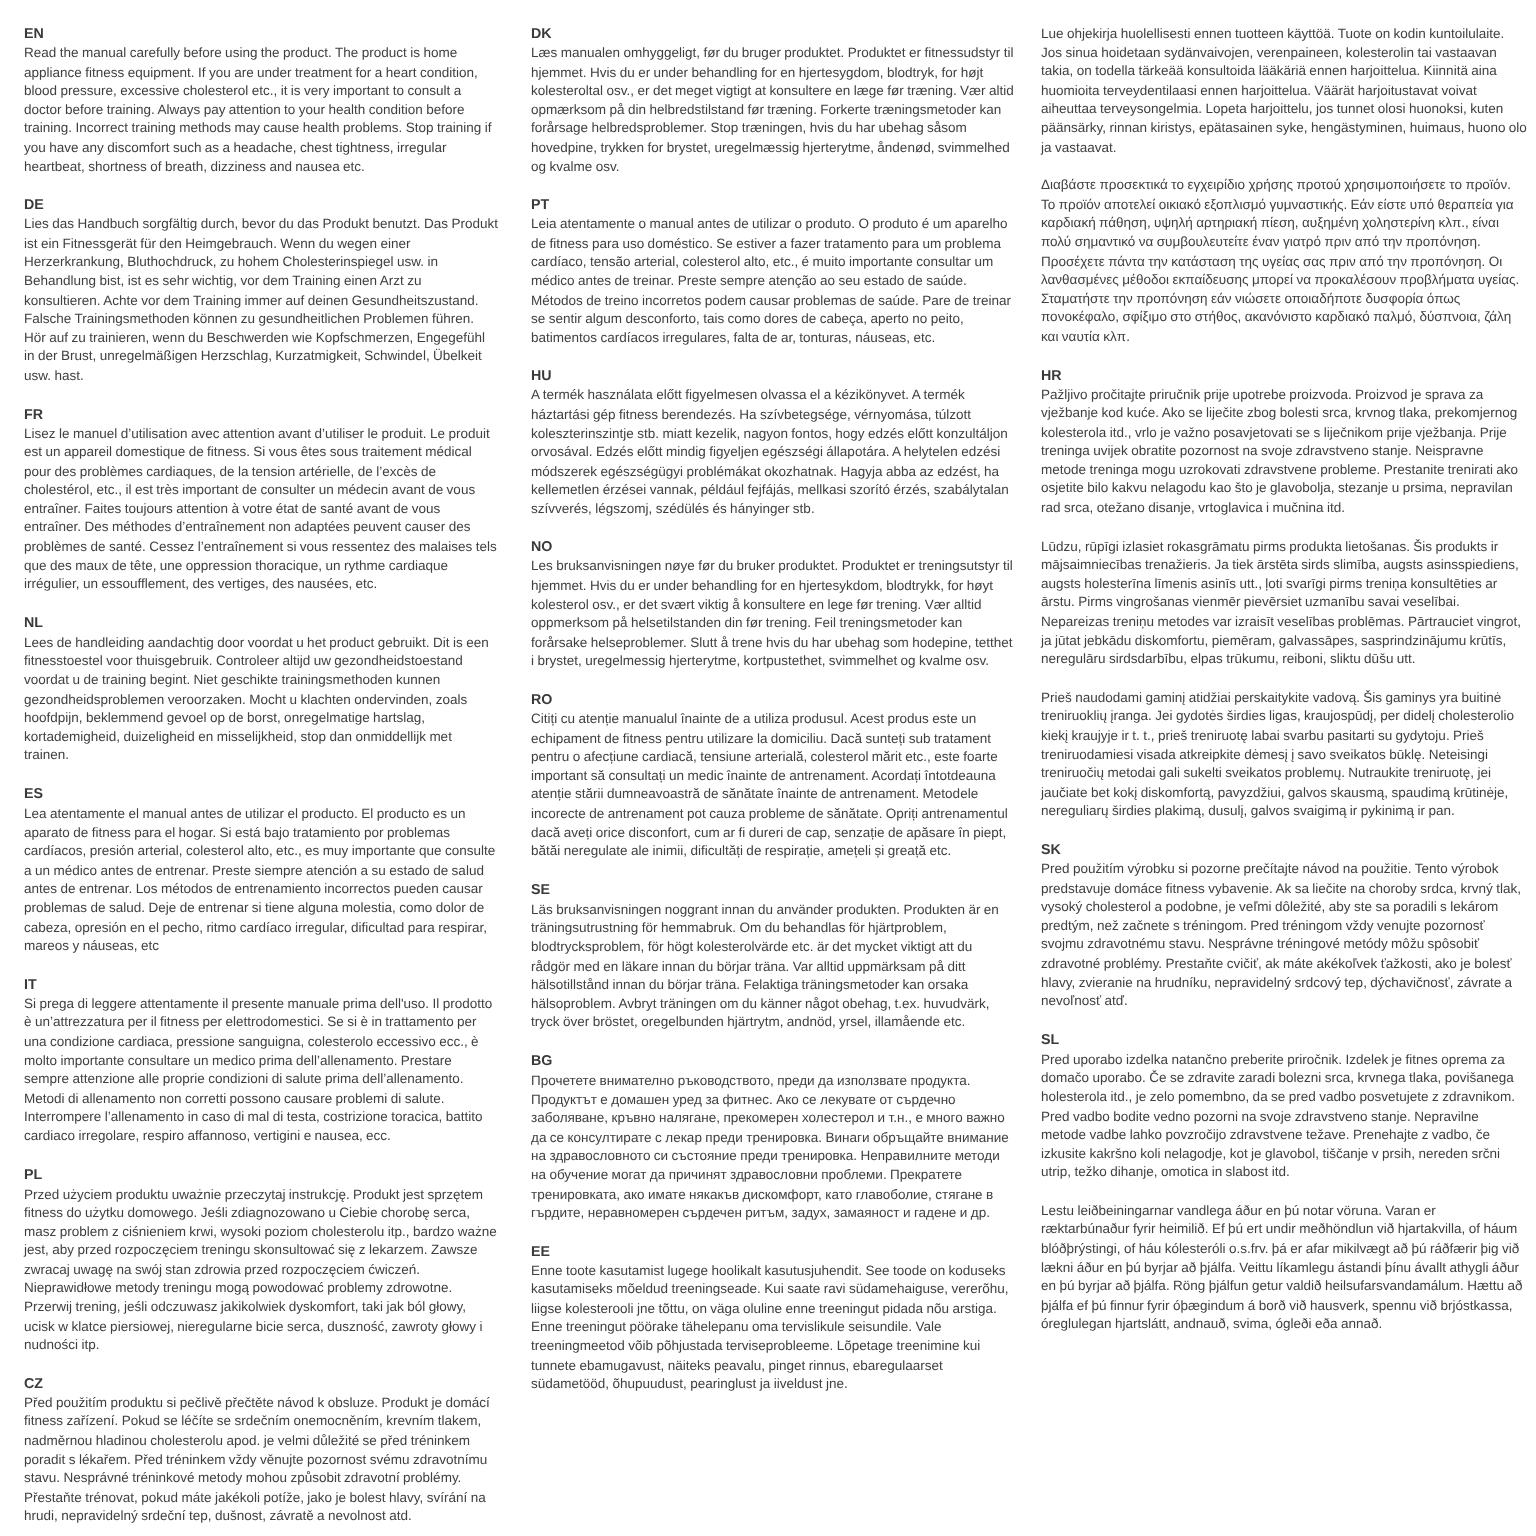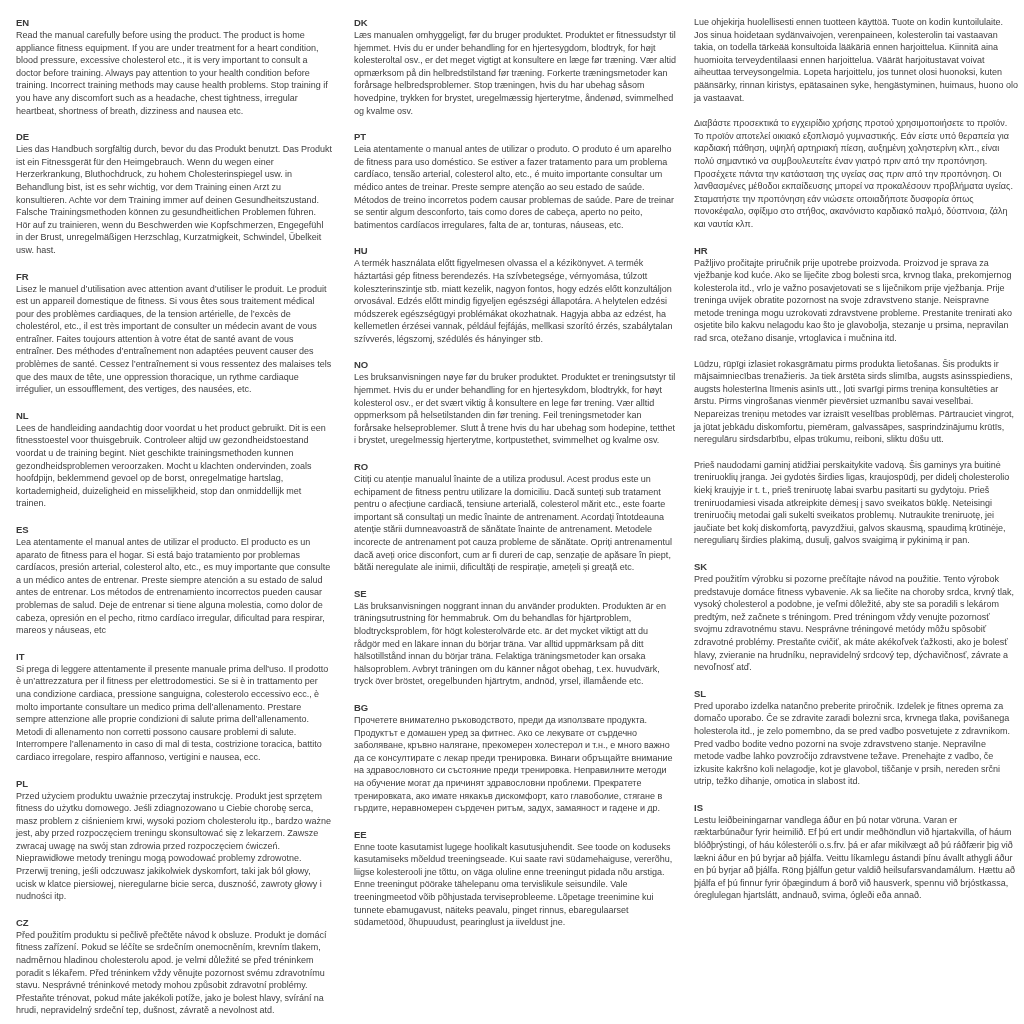--- a/index.html
+++ b/index.html
@@ -130,18 +130,17 @@
     </div>
     <div class="section">
       <p class="lang-code">SK</p>
       <p class="lang-text">Pred použitím výrobku si pozorne prečítajte návod na použitie. Tento výrobok predstavuje domáce fitness vybavenie. Ak sa liečite na choroby srdca, krvný tlak, vysoký cholesterol a podobne, je veľmi dôležité, aby ste sa poradili s lekárom predtým, než začnete s tréningom. Pred tréningom vždy venujte pozornosť svojmu zdravotnému stavu. Nesprávne tréningové metódy môžu spôsobiť zdravotné problémy. Prestaňte cvičiť, ak máte akékoľvek ťažkosti, ako je bolesť hlavy, zvieranie na hrudníku, nepravidelný srdcový tep, dýchavičnosť, závrate a nevoľnosť atď.</p>
     </div>
     <div class="section">
       <p class="lang-code">SL</p>
       <p class="lang-text">Pred uporabo izdelka natančno preberite priročnik. Izdelek je fitnes oprema za domačo uporabo. Če se zdravite zaradi bolezni srca, krvnega tlaka, povišanega holesterola itd., je zelo pomembno, da se pred vadbo posvetujete z zdravnikom. Pred vadbo bodite vedno pozorni na svoje zdravstveno stanje. Nepravilne metode vadbe lahko povzročijo zdravstvene težave. Prenehajte z vadbo, če izkusite kakršno koli nelagodje, kot je glavobol, tiščanje v prsih, nereden srčni utrip, težko dihanje, omotica in slabost itd.</p>
     </div>
     <div class="section">
-      <p class="lang-code">IS</p>
       <p class="lang-text">Lestu leiðbeiningarnar vandlega áður en þú notar vöruna. Varan er ræktarbúnaður fyrir heimilið. Ef þú ert undir meðhöndlun við hjartakvilla, of háum blóðþrýstingi, of háu kólesteróli o.s.frv. þá er afar mikilvægt að þú ráðfærir þig við lækni áður en þú byrjar að þjálfa. Veittu líkamlegu ástandi þínu ávallt athygli áður en þú byrjar að þjálfa. Röng þjálfun getur valdið heilsufarsvandamálum. Hættu að þjálfa ef þú finnur fyrir óþægindum á borð við hausverk, spennu við brjóstkassa, óreglulegan hjartslátt, andnauð, svima, ógleði eða annað.</p>
     </div>
   </div>
 
 </div>
 
 </body></html>

